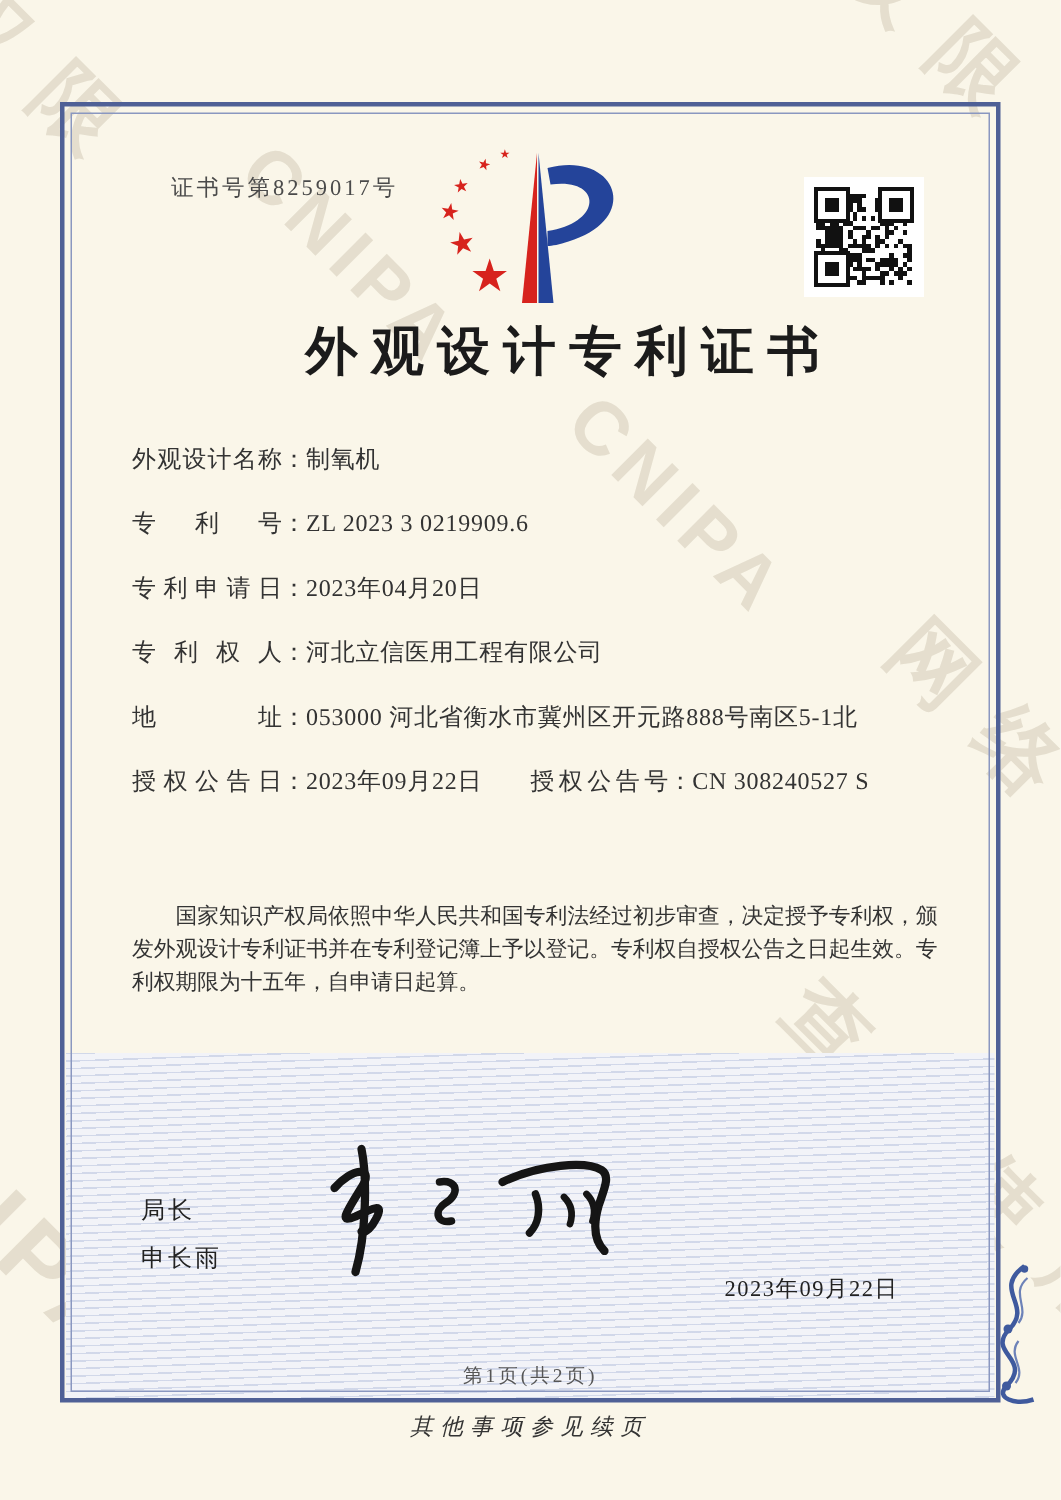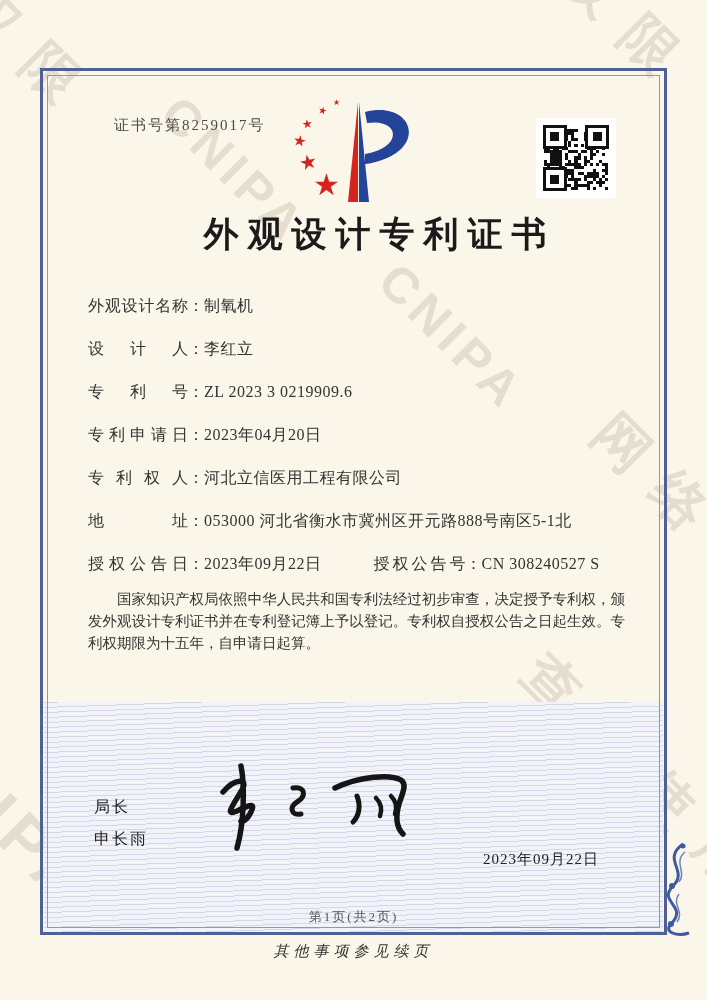--- a/index.html
+++ b/index.html
@@ -47,27 +47,27 @@
     padding:2px; box-sizing:border-box; z-index:3;}
   .title{position:absolute; left:0; top:211px; width:707px; text-align:center;
     font-size:35px; font-weight:bold; letter-spacing:9px; color:#1b1b1b; z-index:3;padding-left:26px;}
   
   .fields{position:absolute; left:88px; top:296px; width:545px; z-index:3;}
   .field-row{height:23px; margin-bottom:20px; white-space:nowrap; font-size:16px; color:#333;}
   .flabel{display:inline-block; width:100px; text-align:justify; text-align-last:justify;
     vertical-align:bottom;}
   .fcolon{display:inline-block;}
   .fvalue{letter-spacing:0.5px;}
-  .second-field{margin-left:52px;}
+  .second-field{margin-left:32px;}
   .flabel2{display:inline-block; width:92px; text-align:justify; text-align-last:justify;
     vertical-align:bottom;}
   
   .body-text{position:absolute; left:88px; top:588px; width:537px; z-index:3;
     font-size:14.5px; line-height:22px; text-align:justify; color:#333;}
-  .body-text p{margin:0 0 4px 0; text-indent:2em;}
+  .body-text p{margin:12px 0 4px 0; text-indent:2em;}
   
   .director{position:absolute; left:94px; top:797px; font-size:16px; color:#222;
     z-index:3; letter-spacing:2px;}
   .director .name{margin-top:11px;font-family:Liberation Serif, serif;}
   .signature{position:absolute; left:195px; top:758px; width:230px; height:95px; z-index:3;}
   .issue-date{position:absolute; left:483px; top:850px; font-size:15px; color:#222;
     letter-spacing:1px; z-index:3;}
   .page-indicator{position:absolute; left:0; top:908px; width:707px; text-align:center;
     font-size:13px; color:#555; letter-spacing:2px; z-index:3;}
   .continuation{position:absolute; left:0; top:942px; width:707px; text-align:center;
@@ -263,23 +263,20 @@
       </svg>
   </div>
 
   <div class="title">外观设计专利证书</div>
 
   <div class="fields">
     <div class="field-row">
       <span class="flabel">外观设计名称</span><span class="fcolon">：</span><span class="fvalue">制氧机</span>
     </div>
     <div class="field-row">
-      <span class="flabel">设计人</span><span class="fcolon">：</span><span class="fvalue">李红立</span>
-    </div>
-    <div class="field-row">
       <span class="flabel">专利号</span><span class="fcolon">：</span><span class="fvalue">ZL 2023 3 0219909.6</span>
     </div>
     <div class="field-row">
       <span class="flabel">专利申请日</span><span class="fcolon">：</span><span class="fvalue">2023年04月20日</span>
     </div>
     <div class="field-row">
       <span class="flabel">专利权人</span><span class="fcolon">：</span><span class="fvalue">河北立信医用工程有限公司</span>
     </div>
     <div class="field-row">
       <span class="flabel">地址</span><span class="fcolon">：</span><span class="fvalue">053000 河北省衡水市冀州区开元路888号南区5-1北</span>

